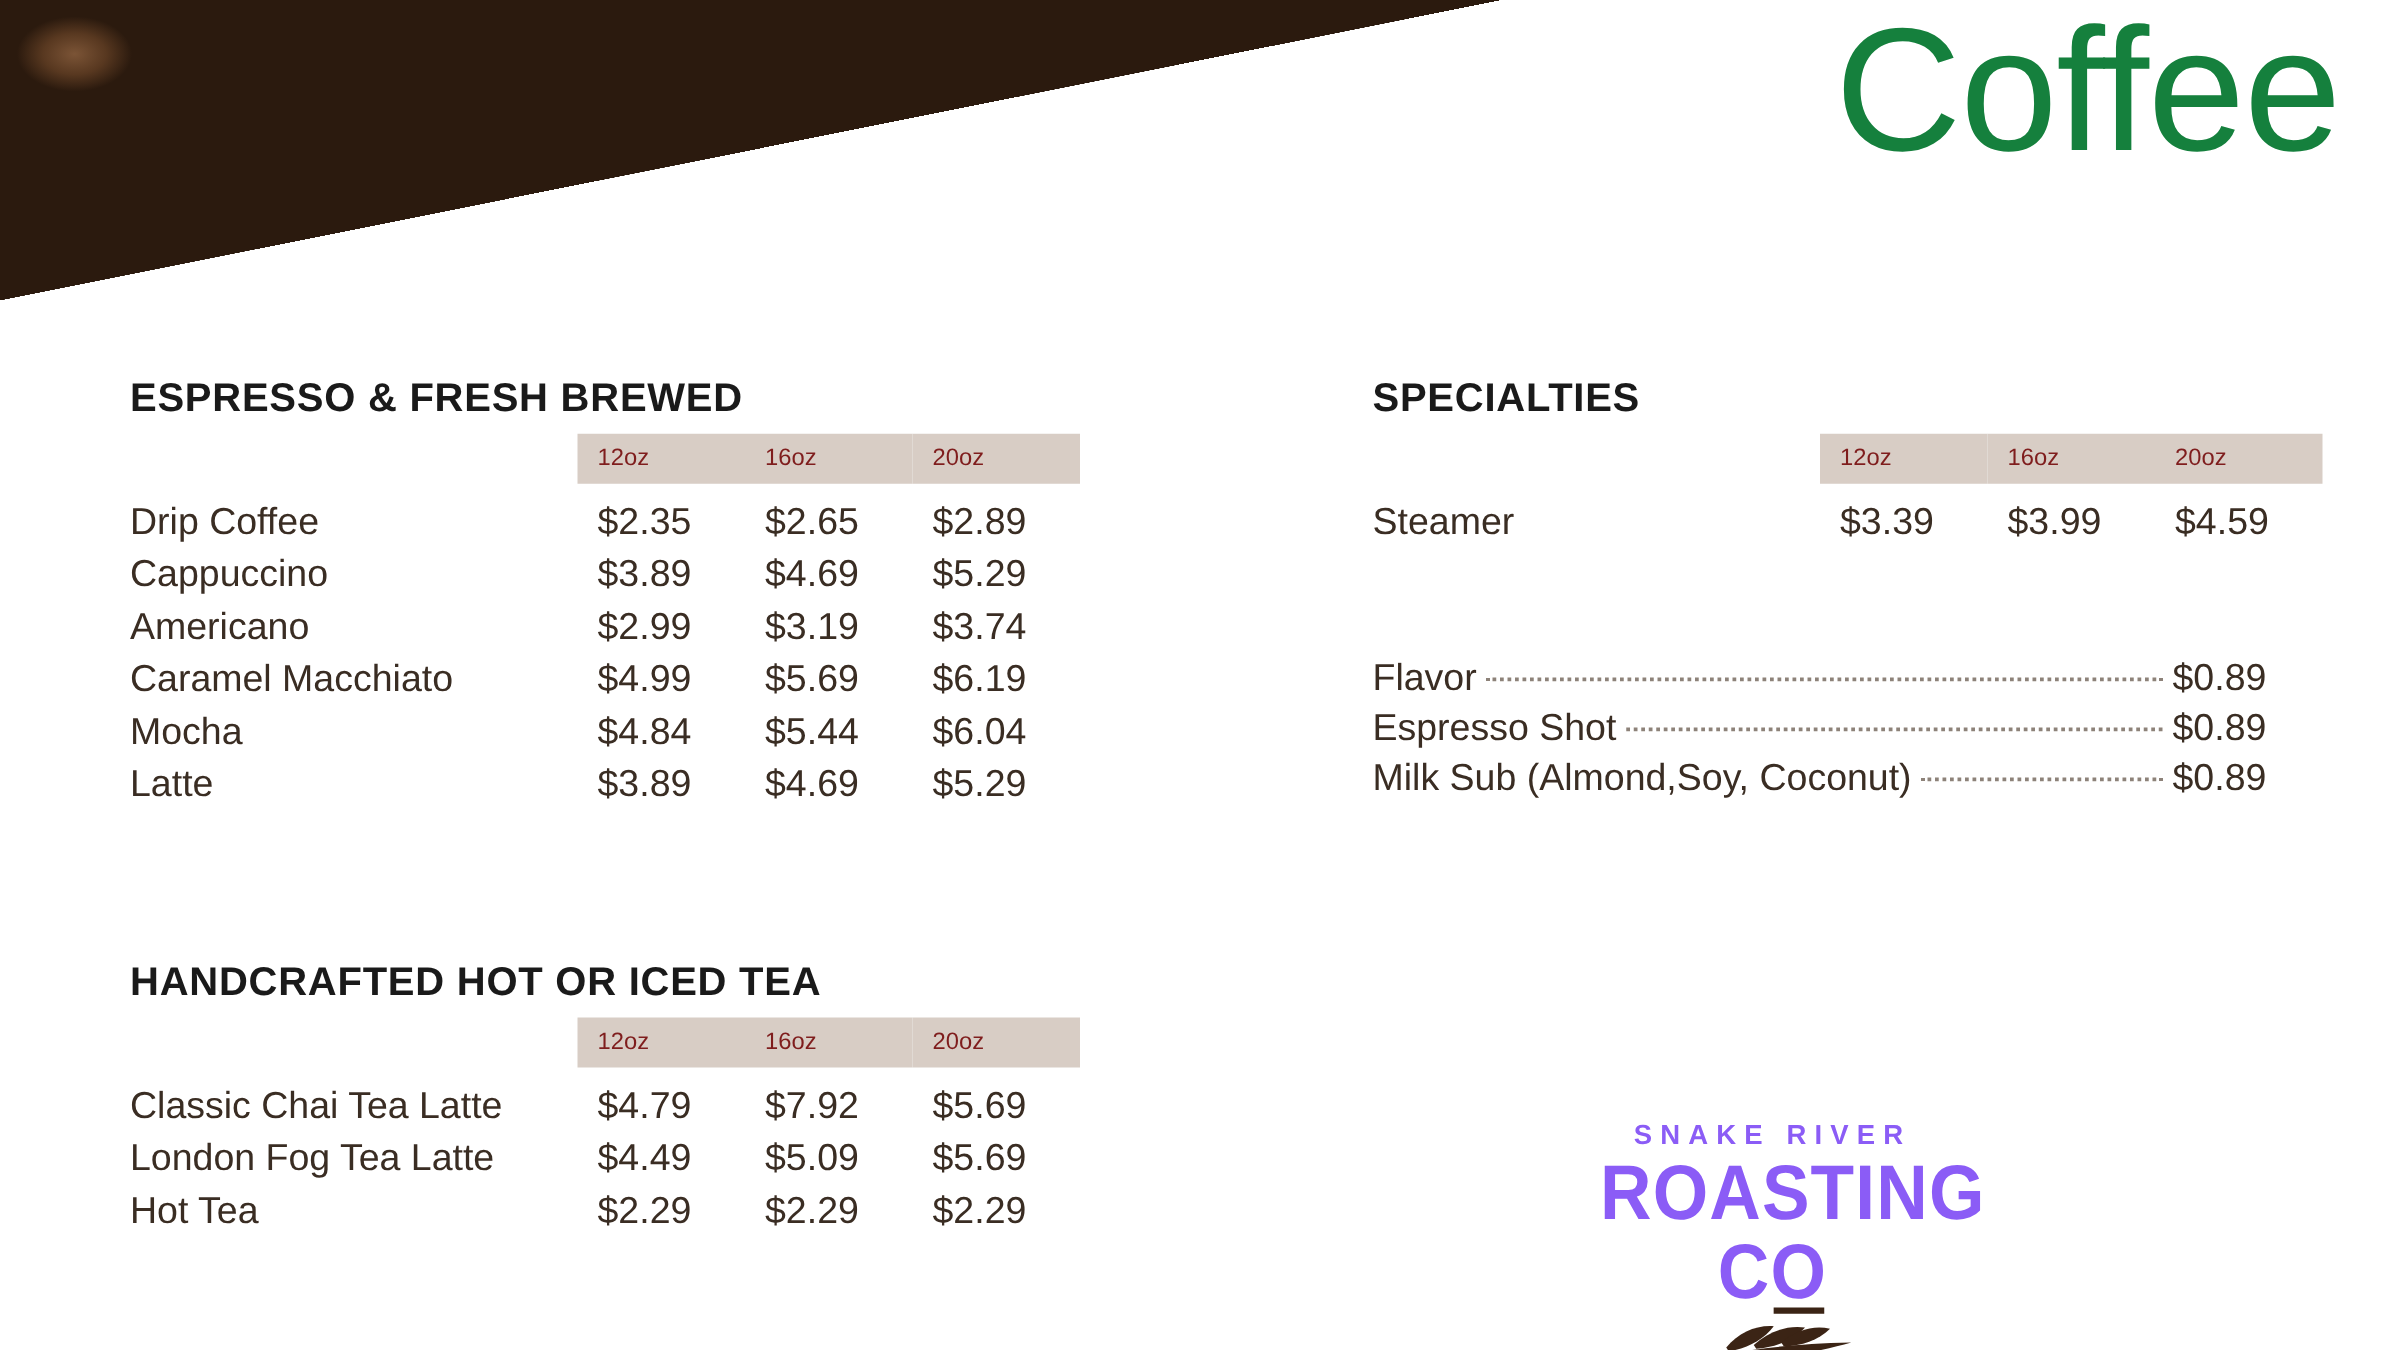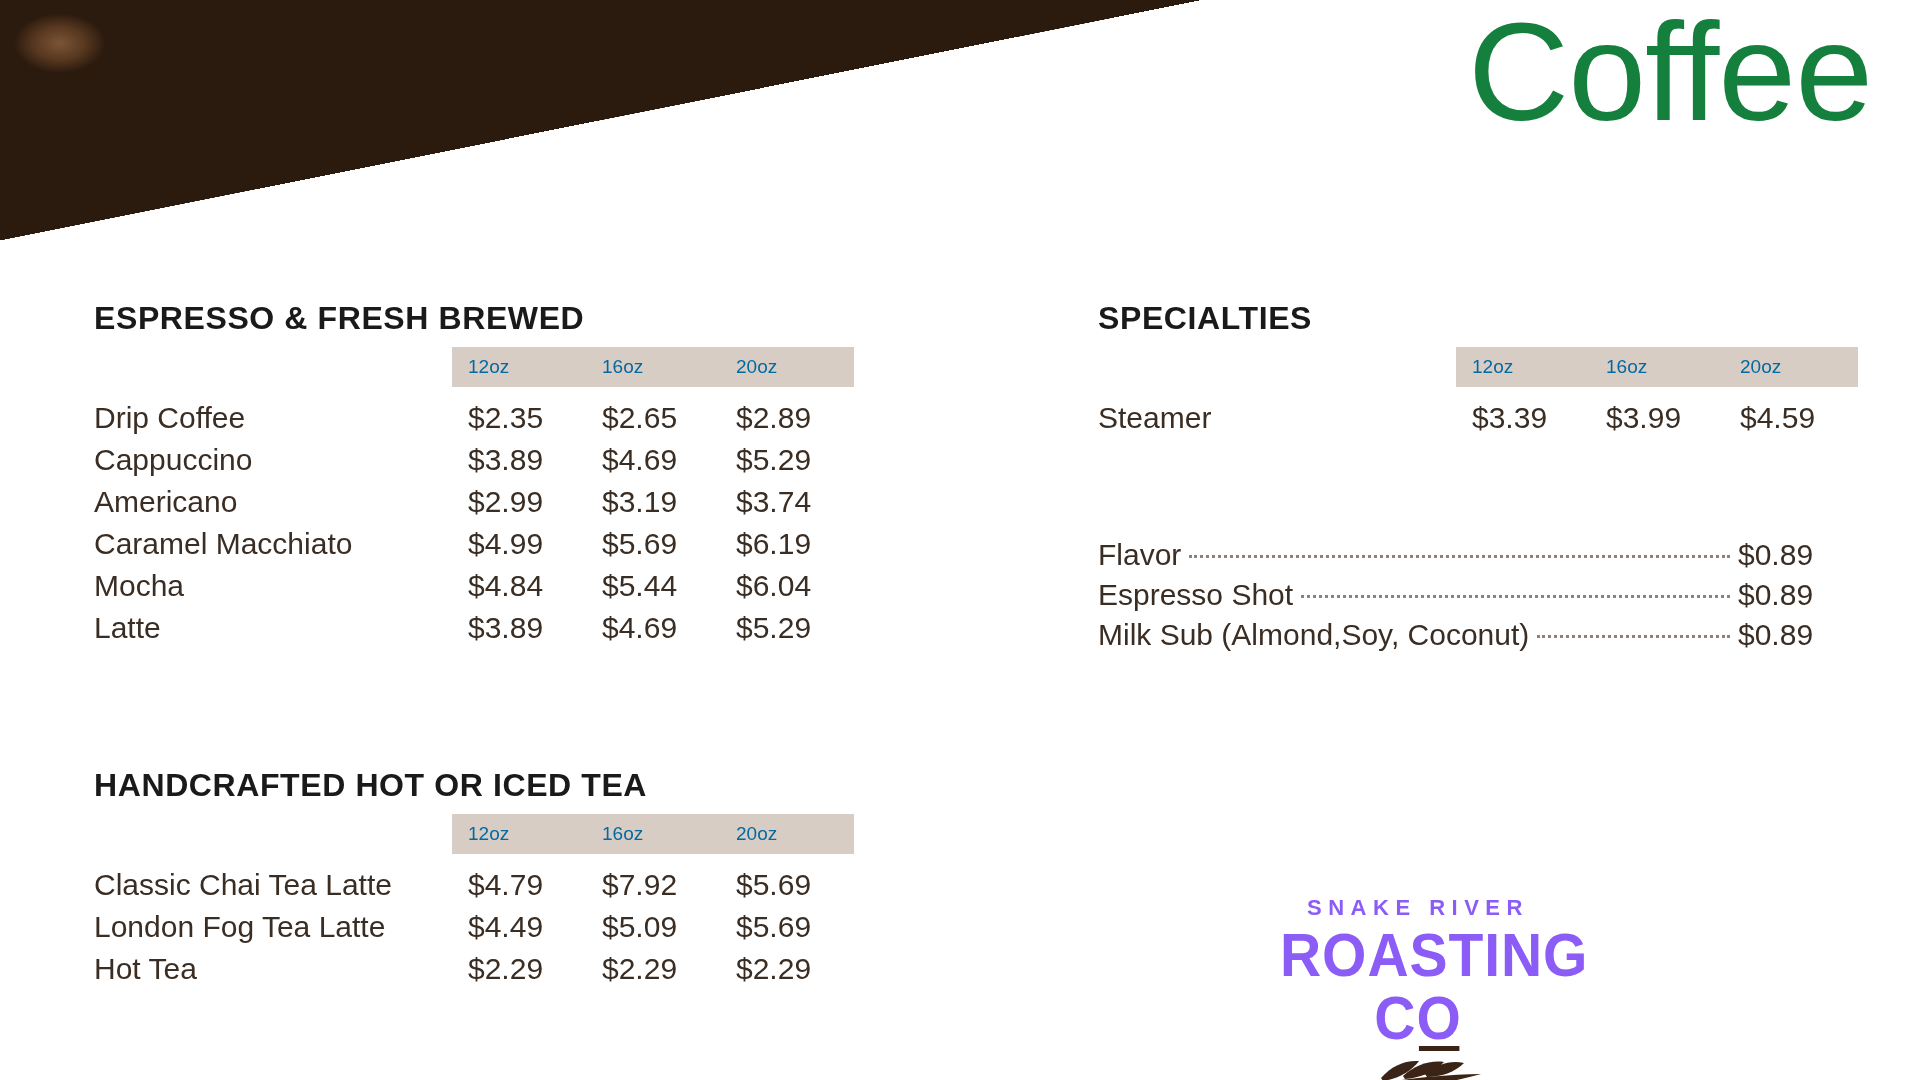--- a/index.html
+++ b/index.html
@@ -61,21 +61,21 @@
     line-height: 1;
     font-weight: 300;
     letter-spacing: -1px;
     color: #15803d;
     font-family: "Liberation Sans", sans-serif;
   }
 
   
   .col-left {
     position: absolute;
-    left: 94px;
+    left: 104px;
     top: 300px;
     width: 760px;
   }
   .col-right {
     position: absolute;
     left: 1098px;
     top: 300px;
     width: 760px;
   }
 
@@ -94,21 +94,21 @@
     border-collapse: collapse;
     table-layout: fixed;
   }
   .table col.name { width: 358px; }
   .table col.size { width: 134px; }
 
   .table thead th {
     background: #d8cdc5;
     font-size: 19px;
     font-weight: 400;
-    color: #0369a1;
+    color: #7f1d1d;
     padding: 9px 0 9px 0;
     text-align: left;
     font-family: "Liberation Sans", sans-serif;
     margin-left: 28px;
   }
   .table thead th.name-head {
     background: transparent;
   }
   .table thead th .sz { padding-left: 16px; display: inline-block; }
 
@@ -127,21 +127,21 @@
   .table tbody td.price {
     padding-left: 16px;
   }
   .table tbody tr:first-child td { padding-top: 14px; }
 
   .spacer-lg { height: 118px; }
   .spacer-md { height: 74px; }
 
   
   .customize-list {
-    margin-top: 22px;
+    margin-top: 10px;
   }
   .cz-row {
     display: flex;
     align-items: baseline;
     font-size: 30px;
     font-weight: 300;
     color: #3a2d23;
     padding: 3px 0;
     font-family: "Liberation Sans", sans-serif;
   }

